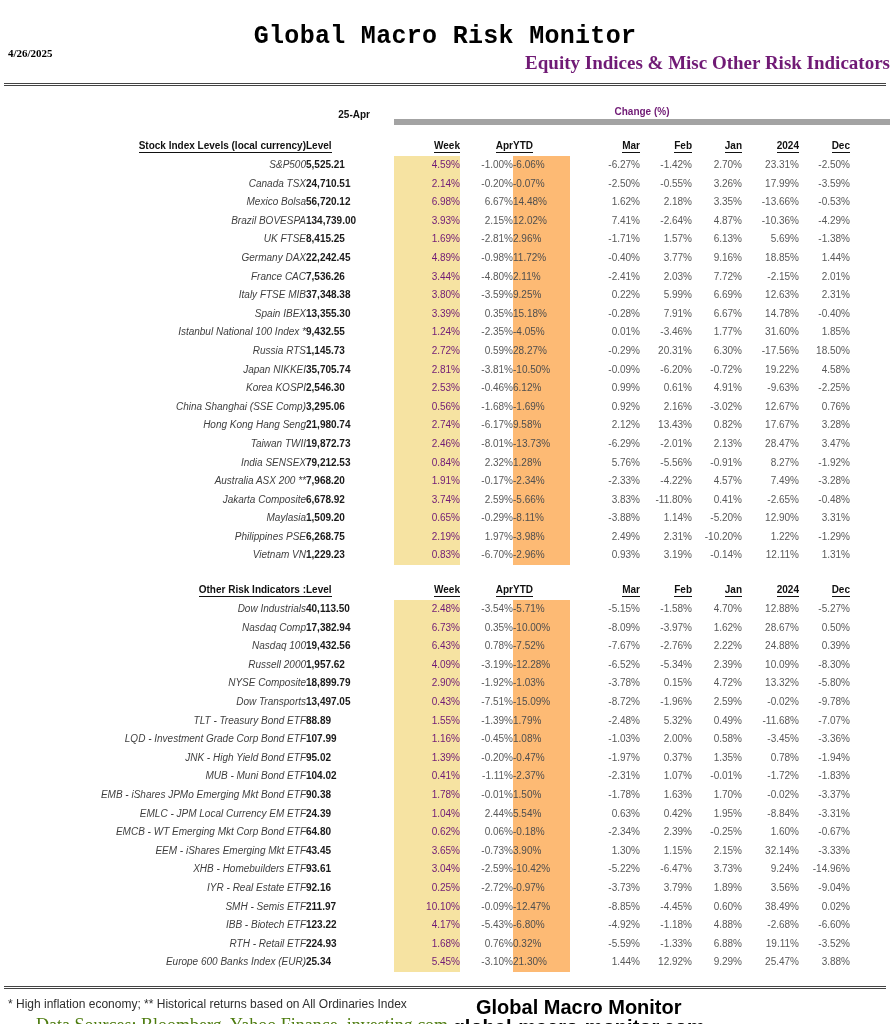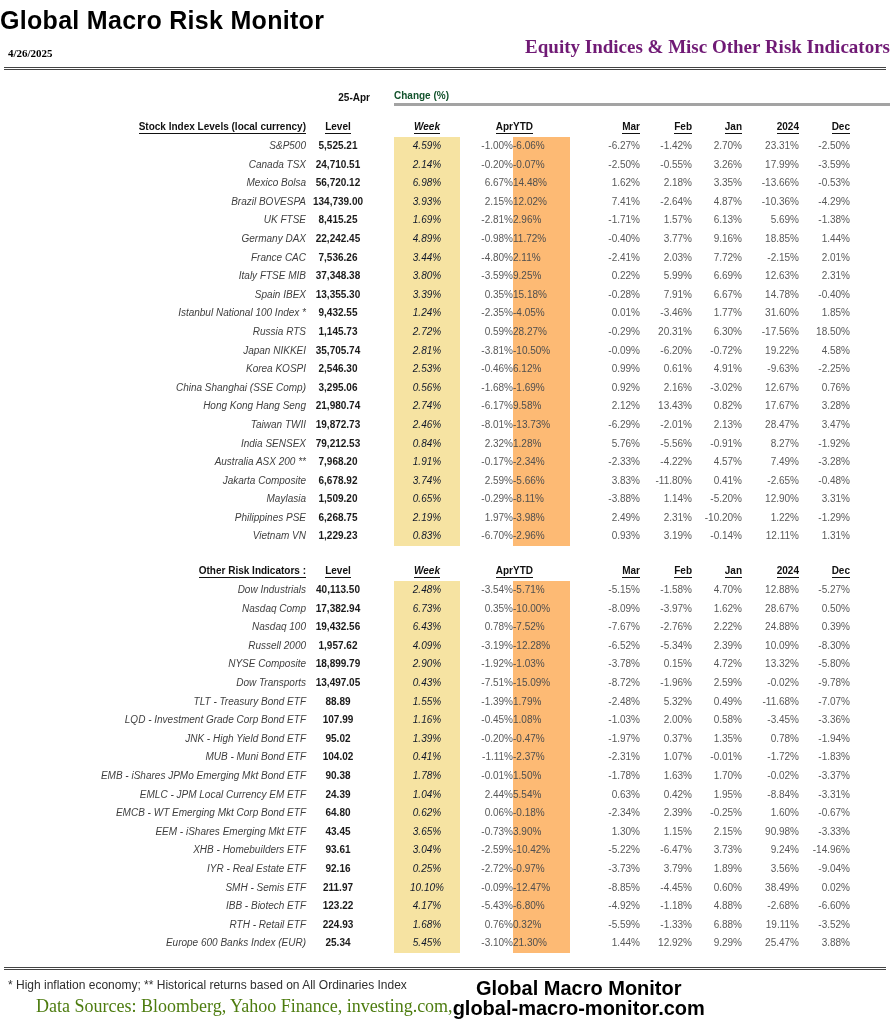--- a/index.html
+++ b/index.html
@@ -1,46 +1,46 @@
 <!DOCTYPE html>
 <html><head>
 <meta charset="utf-8">
 <style>
   html,body { margin:0; padding:0; background:#fff; }
   .page { position:relative; width:890px; height:1024px; background:#fff; overflow:hidden;
           font-family:"Liberation Sans", sans-serif; }
-  .title { margin:0; padding-top:6px; font-family:Liberation Sans, sans-serif;
+  .title { margin:0; padding-top:22px; text-align:center; font-family:Liberation Mono, monospace;
            font-weight:bold; font-size:25px; color:#000; letter-spacing:.3px; }
   .subtitle { margin:1px 0 0 4px; text-align:right; font-family:"Liberation Serif", serif;
               font-weight:bold; font-size:19px; color:#701a75; }
   .date { position:absolute; left:8px; top:47px; font-family:"Liberation Serif", serif;
           font-weight:bold; font-size:11px; color:#000; }
   .rule { height:1px; border-top:1px solid #444; border-bottom:1px solid #444; margin:9px 4px 0 4px; }
   .rule-bottom { margin-top:14px; }
 
   table.risk { border-collapse:collapse; table-layout:fixed; width:882px; margin:6px 0 0 8px;
                font-size:10px; }
   table.risk td { padding:0; white-space:nowrap; overflow:visible; line-height:18.6px; }
   tr.prehead td { vertical-align:bottom; height:27px; line-height:15px; }
   .pre-date { text-align:right; font-weight:bold; color:#111; padding:0 2px 5px 0; }
-  .change-cell { text-align:left; font-weight:bold; color:#14532d; border-bottom:3px solid #a3a3a3;
+  .change-cell { text-align:center; font-weight:bold; color:#701a75; border-bottom:6px solid #a3a3a3;
                  padding-bottom:5px; }
   tr.sp td { height:9px; line-height:9px; }
   tr.gaprow td { height:13px; line-height:13px; }
   tr.colhead { height:22px; }
   tr.colhead td { font-weight:bold; color:#111; vertical-align:bottom; }
   .hd { border-bottom:1px solid #111; padding-bottom:1px; }
   tr.data { height:18.6px; }
   tr.data td { color:#595959; }
   .c-name  { text-align:right; }
   tr.data .c-name { color:#3f3f3f;font-style:italic; }
-  .c-level { text-align:center; padding-right:2px; }
+  .c-level { text-align:left; padding-right:2px; }
   tr.data .c-level { font-weight:bold; color:#1a1a1a;margin-left:24px; }
-  .c-week  { text-align:center; padding-right:10px;font-style:italic; }
-  tr.data .c-week { background:#F6E3A2; color:#0f172a; }
+  .c-week  { text-align:right; padding-right:10px; }
+  tr.data .c-week { background:#F6E3A2; color:#701a75; }
   .c-apr   { text-align:right; padding-right:6px; }
   .c-ytd   { text-align:left; padding-right:10px; }
   tr.data .c-ytd { background:#fdba74; color:#4f4f4f; }
   .c-mar, .c-feb, .c-jan, .c-2024, .c-dec { text-align:right; padding-right:2px; }
 
   .footer { display:flex; align-items:flex-start; padding:8px 8px 0 8px; }
   .notes div:first-child { font-size:12px; color:#2f2f2f; }
   .sources { font-family:"Liberation Serif", serif; font-size:18px; color:#4d7c0f; margin-top:4px;margin-left:28px; }
   .brand { text-align:center; font-weight:bold; font-size:20px; color:#000; line-height:20px;
            }
@@ -607,21 +607,21 @@
         <tr class="data">
           <td class="c-name">EEM - iShares Emerging Mkt ETF</td>
           <td class="c-level">43.45</td>
           <td class="c-gap"></td>
           <td class="c-week">3.65%</td>
           <td class="c-apr">-0.73%</td>
           <td class="c-ytd">3.90%</td>
           <td class="c-mar">1.30%</td>
           <td class="c-feb">1.15%</td>
           <td class="c-jan">2.15%</td>
-          <td class="c-2024">90.98%</td>
+          <td class="c-2024">32.14%</td>
           <td class="c-dec">-3.33%</td>
           <td class="c-fill"></td>
         </tr>
         <tr class="data">
           <td class="c-name">XHB - Homebuilders ETF</td>
           <td class="c-level">93.61</td>
           <td class="c-gap"></td>
           <td class="c-week">3.04%</td>
           <td class="c-apr">-2.59%</td>
           <td class="c-ytd">-10.42%</td>

